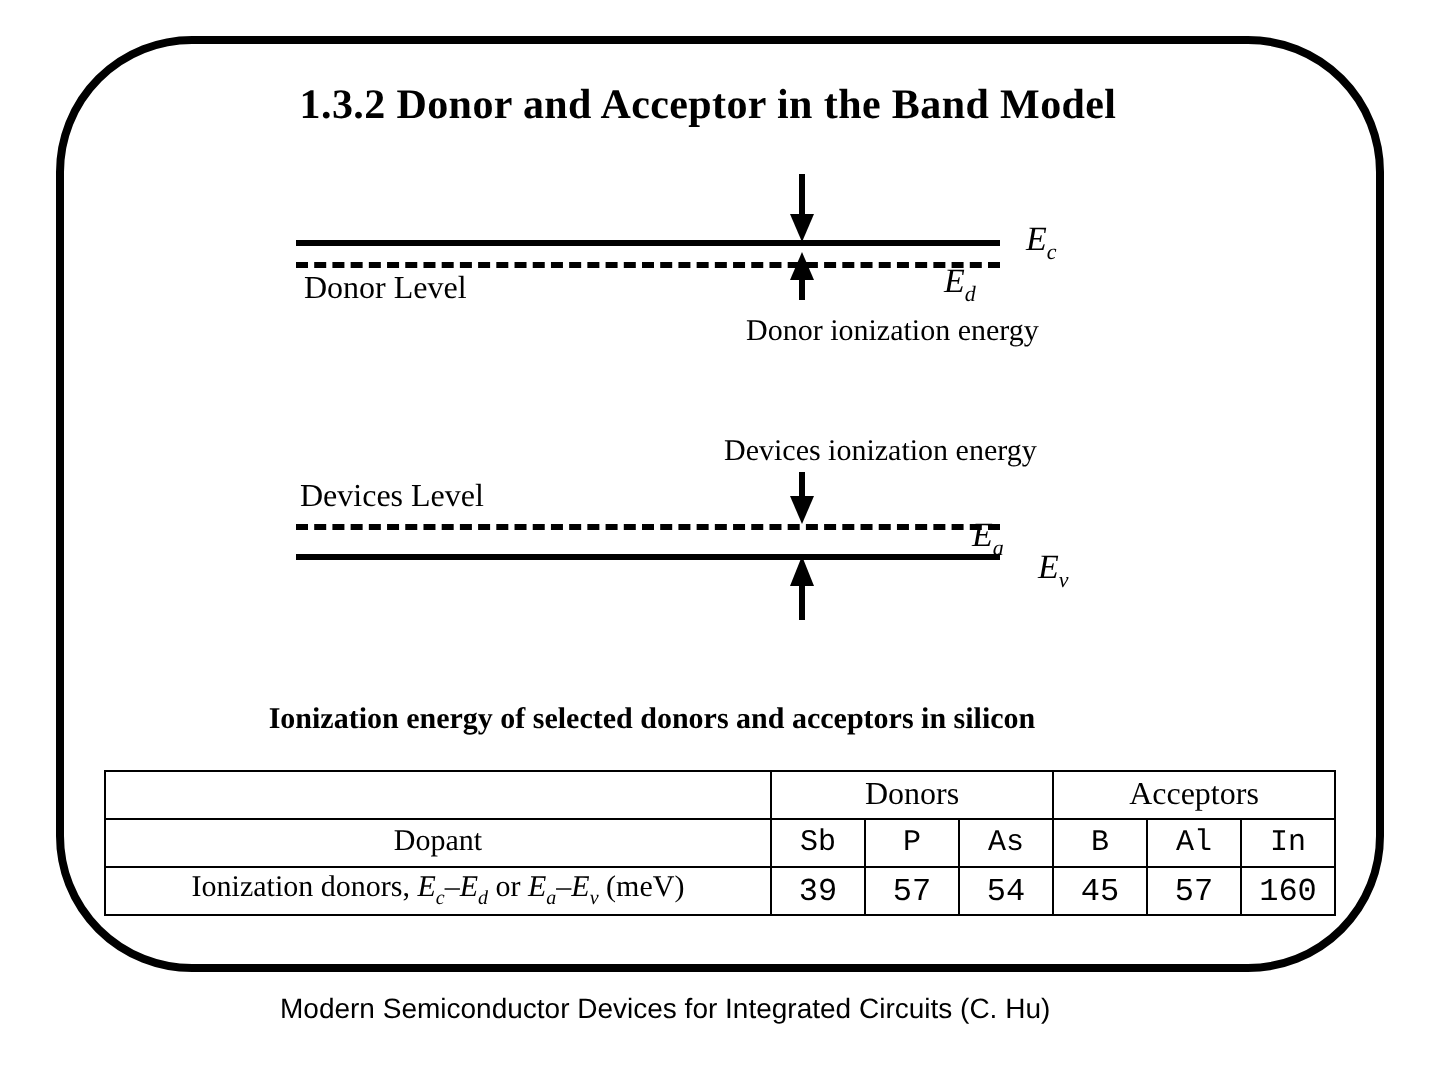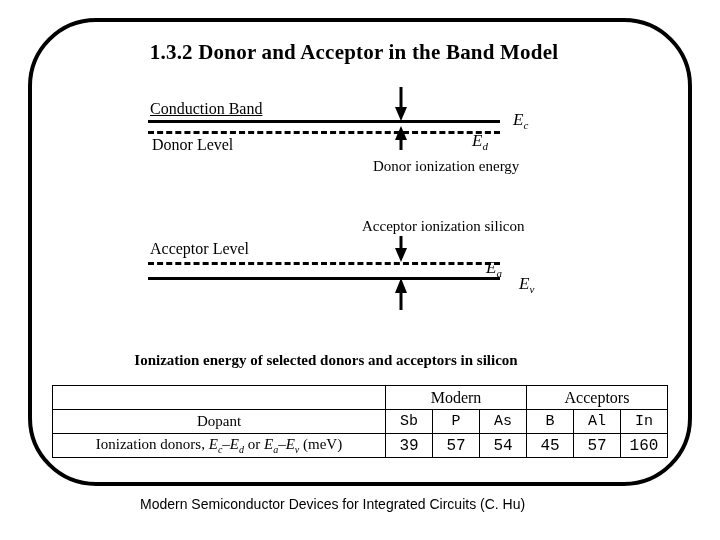--- a/index.html
+++ b/index.html
@@ -165,21 +165,20 @@
 <div id="slide-frame"></div>
 
 <div id="slide-title">1.3.2  Donor and Acceptor in the Band Model</div>
 
 <div id="band-diagram">
 
   <div class="band-line-solid" style="left:148px; top:30px; width:352px;"></div>
 
   <div class="band-line-dashed" style="left:148px; top:41px; width:352px;"></div>
 
-  <div class="band-label" style="left:150px; top:10px; text-decoration:underline;">Conduction Band</div>
 
   <div class="band-label" style="left:152px; top:46px;">Donor Level</div>
 
   <div class="energy-label" style="left:513px; top:20px;">
     <span>E</span><sub>c</sub>
   </div>
 
   <div class="energy-label" style="left:472px; top:41px;">
     <span>E</span><sub>d</sub>
   </div>
@@ -189,23 +188,23 @@
     <polygon points="11,34 5,20 17,20" fill="#000"></polygon>
   </svg>
 
   <svg class="arrow-svg" style="left:390px; top:36px;" width="22" height="24" viewBox="0 0 22 24">
     <line x1="11" y1="24" x2="11" y2="8" stroke="#000" stroke-width="3"></line>
     <polygon points="11,0 5,14 17,14" fill="#000"></polygon>
   </svg>
 
   <div class="ion-caption" style="left:373px; top:68px;">Donor ionization energy</div>
 
-  <div class="ion-caption" style="left:362px; top:128px;">Acceptor ionization silicon</div>
-
-  <div class="band-label" style="left:150px; top:150px;">Acceptor Level</div>
+  <div class="ion-caption" style="left:362px; top:128px;">Devices ionization energy</div>
+
+  <div class="band-label" style="left:150px; top:150px;">Devices Level</div>
 
   <div class="band-line-dashed" style="left:148px; top:172px; width:352px;"></div>
 
   <div class="band-line-solid" style="left:148px; top:187px; width:352px;"></div>
 
   <div class="energy-label" style="left:486px; top:168px;">
     <span>E</span><sub>a</sub>
   </div>
 
   <div class="energy-label" style="left:519px; top:184px;">
@@ -223,21 +222,21 @@
   </svg>
 
 </div>
 
 <div id="table-caption">Ionization energy of selected donors and acceptors in silicon</div>
 
 <table id="dopant-table">
   <tbody>
     <tr>
       <td class="rowlabel blank"></td>
-      <td class="grp-head" colspan="3">Modern</td>
+      <td class="grp-head" colspan="3">Donors</td>
       <td class="grp-head" colspan="3">Acceptors</td>
     </tr>
     <tr>
       <td class="rowlabel">Dopant</td>
       <td class="elem-col">Sb</td>
       <td class="elem-col">P</td>
       <td class="elem-col">As</td>
       <td class="elem-col">B</td>
       <td class="elem-col">Al</td>
       <td class="elem-col">In</td>

